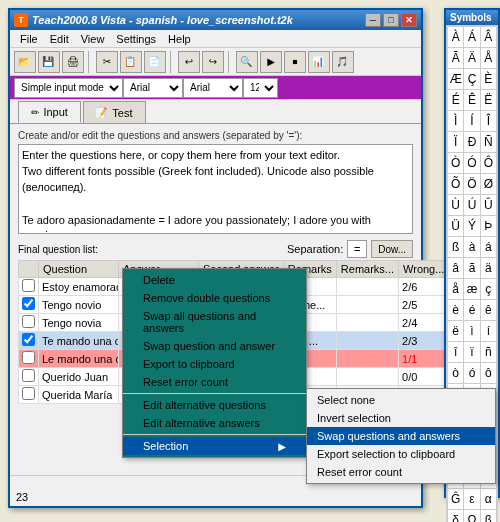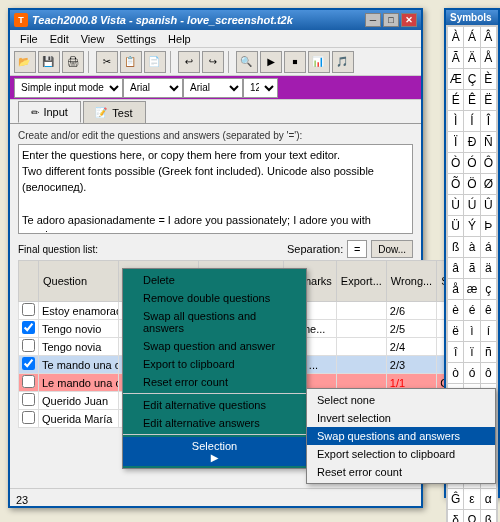--- a/index.html
+++ b/index.html
@@ -171,21 +171,21 @@
     .qtable {
       width: 100%;
       border-collapse: collapse;
       font-size: 10px;
       background: white;
       border: 1px solid #999;
     }
     .qtable th {
       background: #e0ddd5;
       border: 1px solid #ccc;
-      padding: 14px 4px;
+      padding: 2px 4px;
       font-weight: normal;
       text-align: left;
       white-space: nowrap;
     }
     .qtable td {
       border: 1px solid #ddd;
       padding: 1px 3px;
       white-space: nowrap;
       overflow: hidden;
       max-width: 80px;
@@ -196,22 +196,22 @@
     .wrong-red { color: red; }
 
     
     .status-bar {
       position: absolute;
       bottom: 0; left: 0; right: 0;
       height: 18px;
       background: #f0f0f0;
       border-top: 1px solid #ccc;
       display: flex;
-      align-items: flex-end;
-      padding: 0 6px;
+      align-items: flex-start;
+      padding: 15px 6px;
       font-size: 10px;
     }
 
     
     .context-menu {
       position: absolute;
       left: 122px; top: 268px;
       width: 185px;
       background: #0f766e;
       border: 1px solid #808080;
@@ -222,21 +222,21 @@
     .ctx-item {
       padding: 3px 20px;
       cursor: pointer;
       font-size: 11px;
       display: flex;
       align-items: center;
       justify-content: space-between;
     }
     .ctx-separator { height: 1px; background: #ccc; margin: 2px 0; }
     .ctx-arrow { font-size: 10px; }
-    .ctx-item.sel-active { background: #0054a6; color: white; flex-direction: column; }
+    .ctx-item.sel-active { background: #0054a6; color: white; }
 
     
     .sub-menu {
       position: absolute;
       left: 306px; top: 388px;
       width: 190px;
       background: #f0f0f0;
       border: 1px solid #808080;
       box-shadow: 2px 2px 5px rgba(0,0,0,0.3);
       z-index: 101;
@@ -372,21 +372,21 @@
     </div>
 
     <table class="qtable">
       <thead>
         <tr>
           <th class="cb-col"></th>
           <th>Question</th>
           <th>Answer</th>
           <th>Second answer</th>
           <th>Remarks</th>
-          <th>Export...</th>
+          <th>Remarks...</th>
           <th>Wrong...</th>
           <th>Sound file</th>
         </tr>
       </thead>
       <tbody>
         <tr>
           <td class="cb-col"><input type="checkbox" style=""></td>
           <td>Estoy enamorad...</td>
           <td>I am in love</td>
           <td></td>

